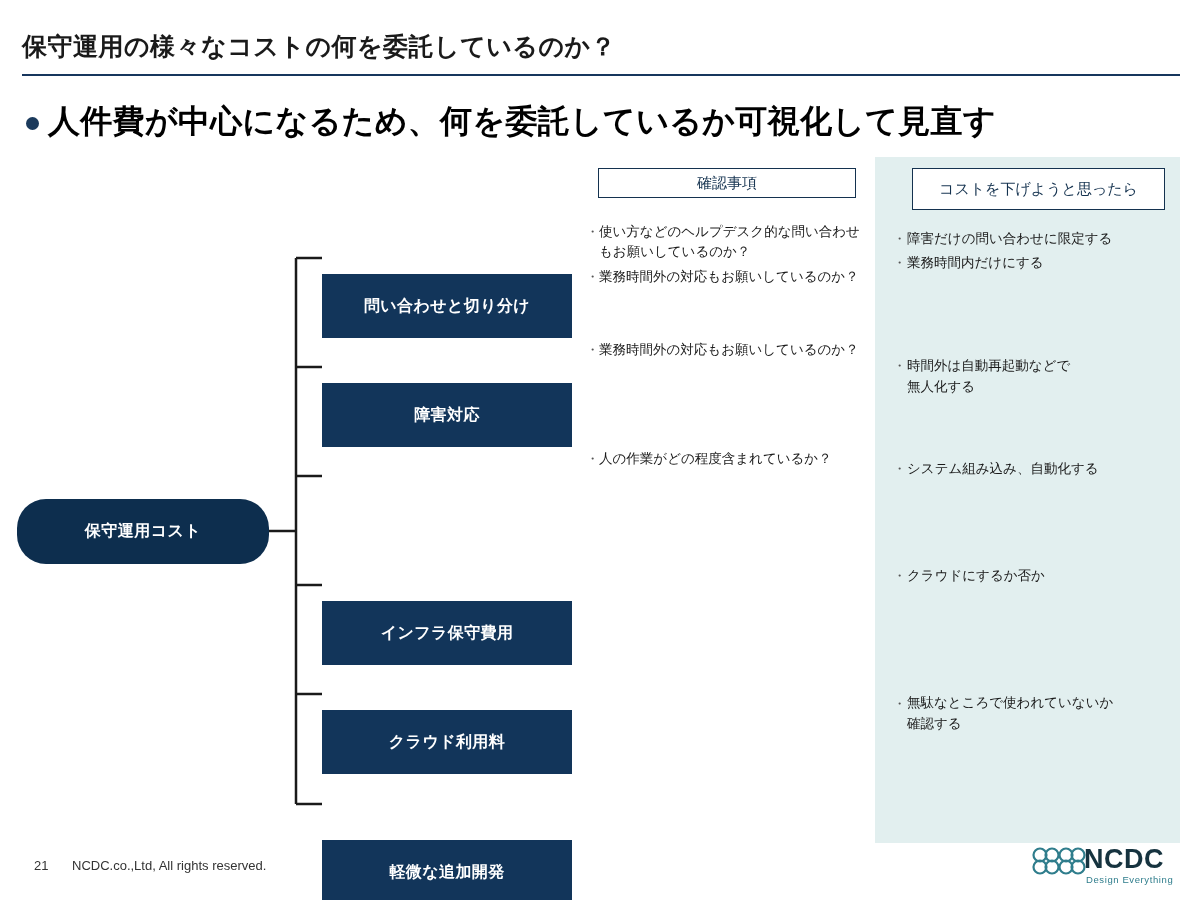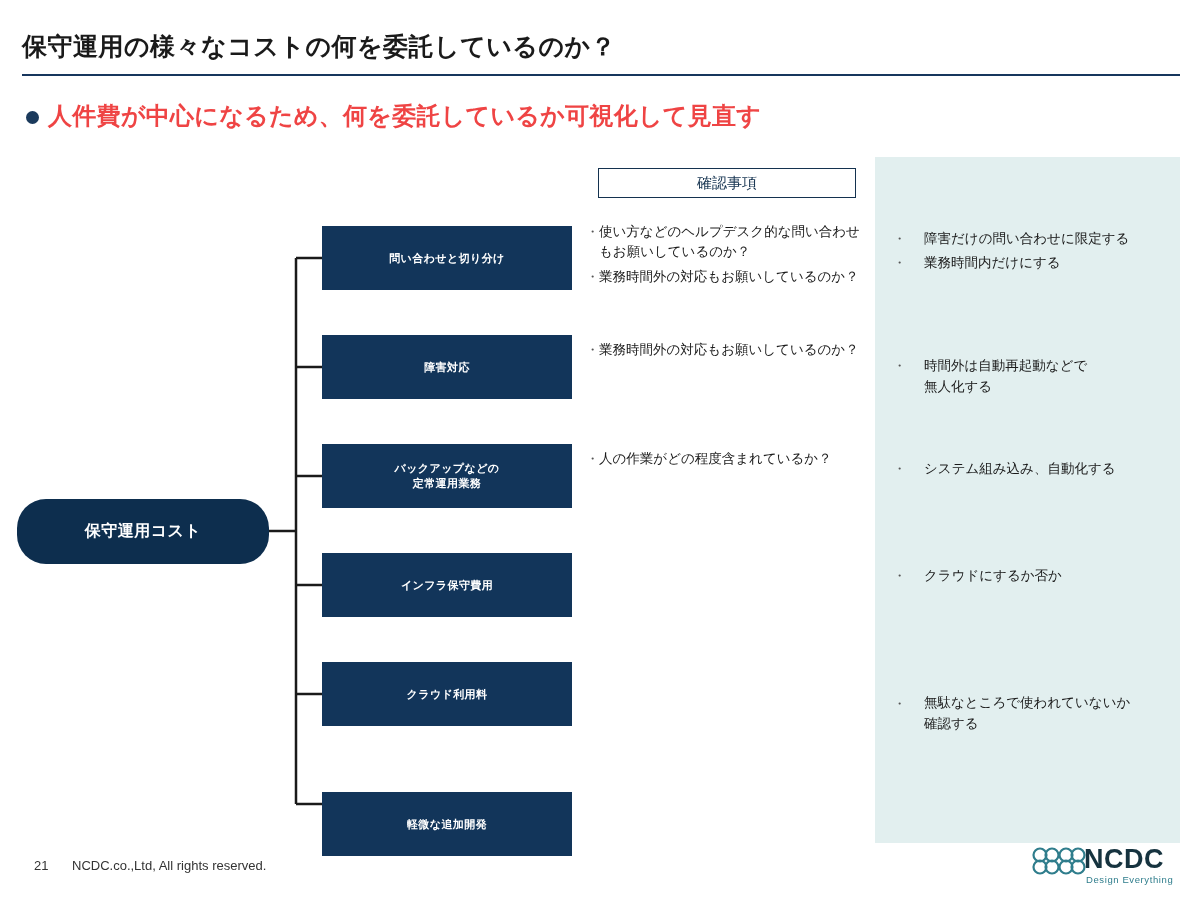--- a/index.html
+++ b/index.html
@@ -25,21 +25,21 @@
   }
   .subtitle-wrap{
     position:absolute;left:26px;top:100px;
     display:flex;align-items:center;
   }
   .bullet-dot{
     width:13px;height:13px;border-radius:50%;
     background:#1b3a5c;margin-right:9px;margin-top:3px;
   }
   .subtitle{
-    font-size:24px;font-weight:bold;color:#ef4444;letter-spacing:0.3px;
+    font-size:32px;font-weight:bold;color:#000000;letter-spacing:0.3px;
   }
 
   
   .right-panel-bg{
     position:absolute;left:875px;top:157px;width:305px;height:686px;
     background:#e2efef;
   }
 
   
   .col-head{
@@ -59,21 +59,21 @@
     display:flex;align-items:center;justify-content:center;
     font-size:16px;font-weight:bold;letter-spacing:0.5px;border-radius:29px;
   }
 
   
   .node-box{
     position:absolute;left:322px;width:250px;height:64px;
     background:#12355a;color:#ffffff;
     display:flex;align-items:center;justify-content:center;
     text-align:center;line-height:1.35;
-    font-size:11px;font-weight:bold;letter-spacing:0.4px;
+    font-size:16px;font-weight:bold;letter-spacing:0.4px;margin-top:48px;
   }
 
   
   .connectors{position:absolute;left:0;top:0;width:1200px;height:900px;}
 
   
   .check-block{
     position:absolute;left:586px;width:285px;
     font-size:13.5px;color:#1a1a1a;line-height:1.5;
   }
@@ -85,21 +85,21 @@
   }
   .check-item .txt{flex:1 1 auto;}
 
   
   .reduce-block{
     position:absolute;left:893px;width:290px;
     font-size:13.5px;color:#1a1a1a;line-height:1.5;
   }
   .reduce-item{display:flex;margin-bottom:4px;}
   .reduce-item .dot{flex:0 0 auto;width:14px;color:#555;font-size:13px;line-height:1.5;}
-  .reduce-item .txt{flex:1 1 auto;margin-left:17px;}
+  .reduce-item .txt{flex:1 1 auto;}
 
   
   .page-num{
     position:absolute;left:34px;top:858px;font-size:13px;color:#333;
   }
   .footer-text{
     position:absolute;left:72px;top:858px;font-size:13px;color:#333;
   }
   .logo{
     position:absolute;left:1028px;top:845px;width:152px;height:40px;
@@ -123,43 +123,40 @@
   <div class="title-rule"></div>
 
   <div class="subtitle-wrap">
     <div class="bullet-dot"></div>
     <div class="subtitle">人件費が中心になるため、何を委託しているか可視化して見直す</div>
   </div>
 
   <div class="right-panel-bg"></div>
 
   <div class="col-head check">確認事項</div>
+  <div class="col-head reduce">コストを下げようと思ったら</div>
 
   <svg class="connectors" viewBox="0 0 1200 900">
     <path d="M269 531 L296 531" stroke="#1a1a1a" stroke-width="2.5" fill="none"></path>
     <path d="M296 258 L296 804" stroke="#1a1a1a" stroke-width="2.5" fill="none"></path>
     <path d="M296 258 L322 258" stroke="#1a1a1a" stroke-width="2.5" fill="none"></path>
     <path d="M296 367 L322 367" stroke="#1a1a1a" stroke-width="2.5" fill="none"></path>
     <path d="M296 476 L322 476" stroke="#1a1a1a" stroke-width="2.5" fill="none"></path>
     <path d="M296 585 L322 585" stroke="#1a1a1a" stroke-width="2.5" fill="none"></path>
     <path d="M296 694 L322 694" stroke="#1a1a1a" stroke-width="2.5" fill="none"></path>
     <path d="M296 804 L322 804" stroke="#1a1a1a" stroke-width="2.5" fill="none"></path>
   </svg>
 
   <div class="root-box">保守運用コスト</div>
 
   <div class="node-box" style="top:226px">
       <span>問い合わせと切り分け</span>
     </div>
   <div class="node-box" style="top:335px">
       <span>障害対応</span>
-    </div>
-  <div class="node-box" style="top:444px">
-      <span style="white-space: pre-line;">バックアップなどの
-定常運用業務</span>
     </div>
   <div class="node-box" style="top:553px">
       <span>インフラ保守費用</span>
     </div>
   <div class="node-box" style="top:662px">
       <span>クラウド利用料</span>
     </div>
   <div class="node-box" style="top:792px">
       <span>軽微な追加開発</span>
     </div>

